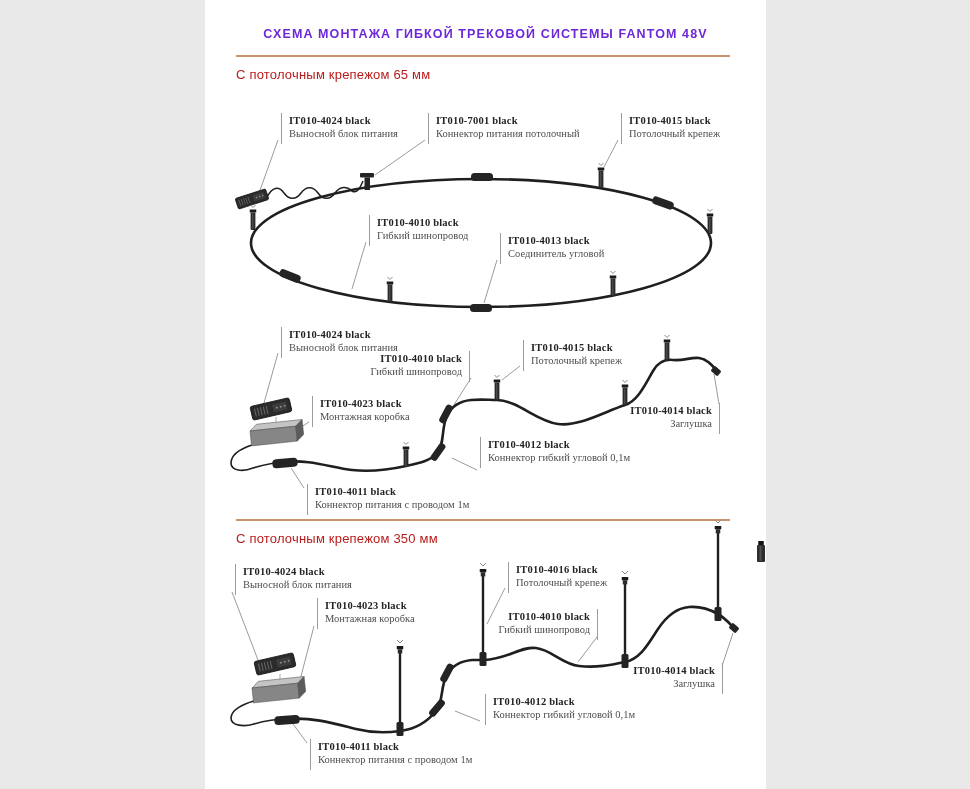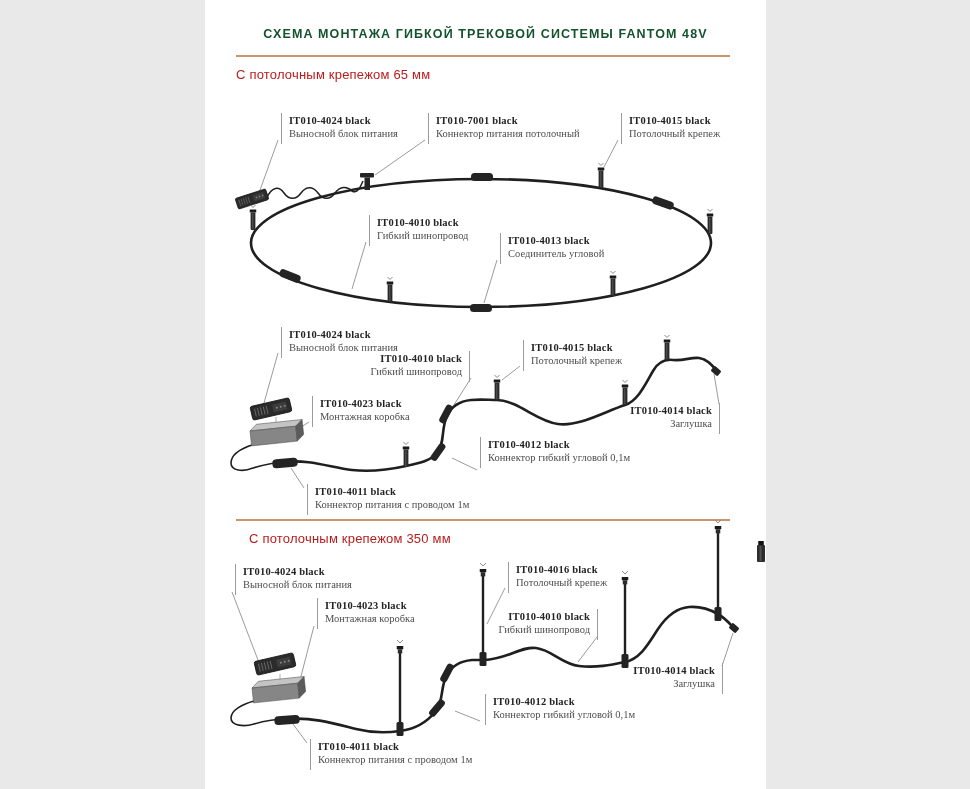--- a/index.html
+++ b/index.html
@@ -1,23 +1,23 @@
 <!DOCTYPE html>
 <html><head>
 <meta charset="utf-8">
 <style>
   html,body{margin:0;padding:0;background:#e9e9e9;font-family:"Liberation Sans",sans-serif;}
   #stage{position:relative;width:970px;height:789px;background:#e9e9e9;overflow:hidden;}
   .panel{position:absolute;left:205px;top:0;width:561px;height:789px;background:#ffffff;}
   .title{position:absolute;left:205px;top:27px;width:561px;text-align:center;
-         font-size:12.5px;font-weight:700;letter-spacing:1.1px;color:#14532d;}
+         font-size:12.5px;font-weight:700;letter-spacing:1.1px;color:#6d28d9;}
   .divider{position:absolute;left:236px;width:494px;height:2px;background:#c9956f;}
   #divider-1{top:55px;} #divider-2{top:519px;}
   .sec{position:absolute;left:236px;font-size:13px;color:#b91c1c;letter-spacing:.2px;}
-  #sec-1{top:67px;} #sec-2{top:531px;margin-left:13px;}
+  #sec-1{top:67px;} #sec-2{top:531px;}
   svg.layer{position:absolute;left:0;top:0;}
   .plabel{position:absolute;font-size:10.5px;line-height:13px;
           padding:1px 0 4px 7px;border-left:1px solid #9b9b9b;white-space:nowrap;font-family:Liberation Serif, serif;}
   .plabel.right{padding:1px 7px 4px 0;border-left:0;border-right:1px solid #9b9b9b;text-align:right;}
   .pcode{display:block;font-weight:700;color:#242424;letter-spacing:.2px;}
   .pname{display:block;color:#4f4f4f;}
 </style>
 </head>
 <body>
 

